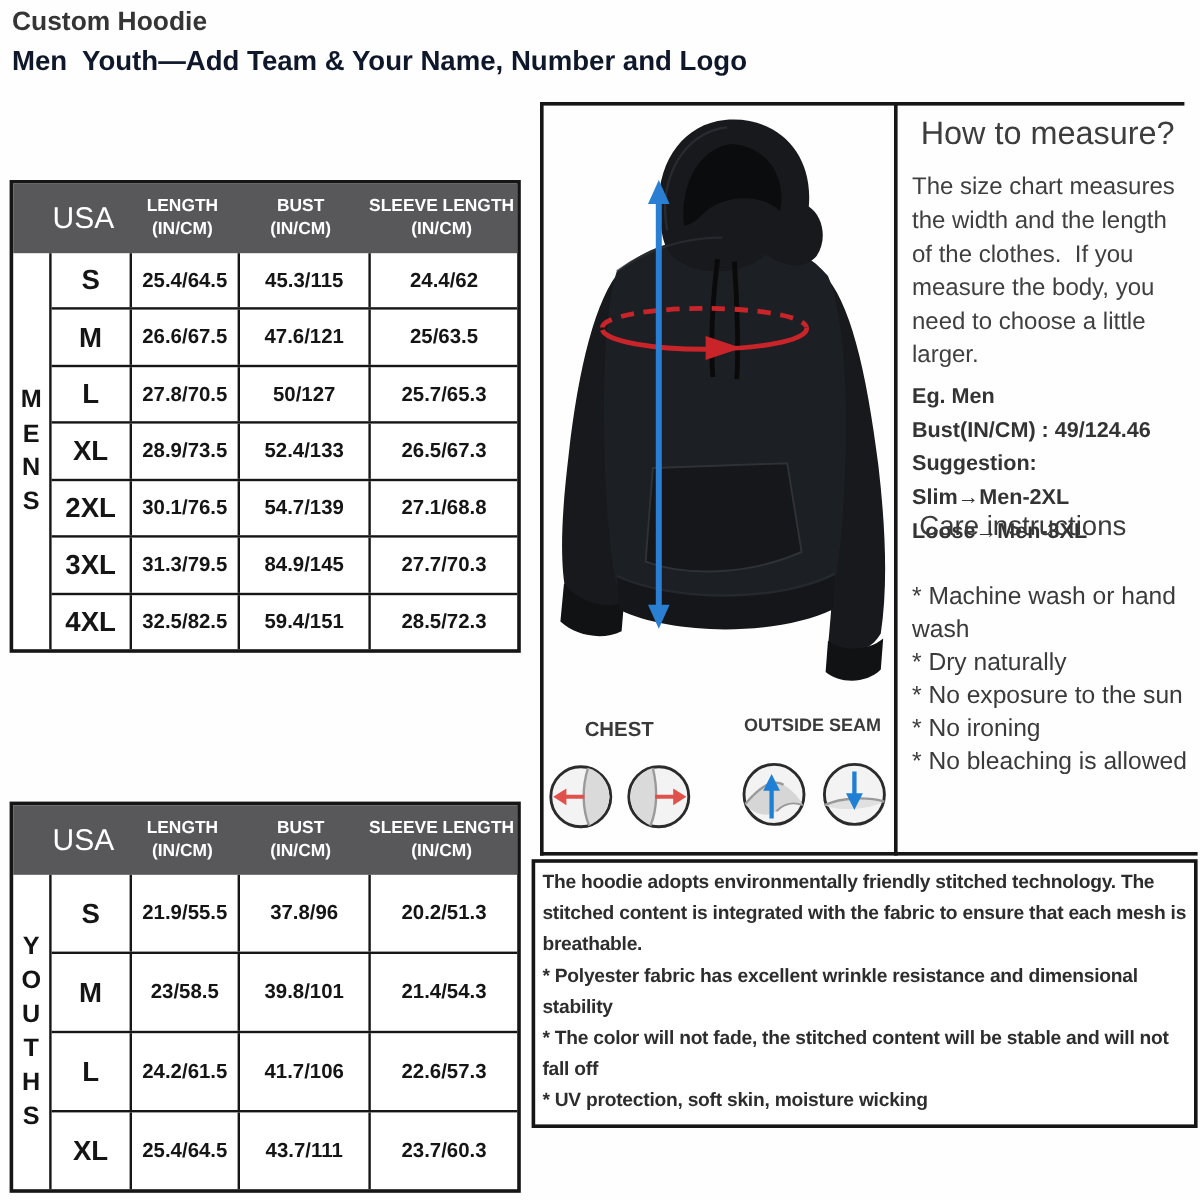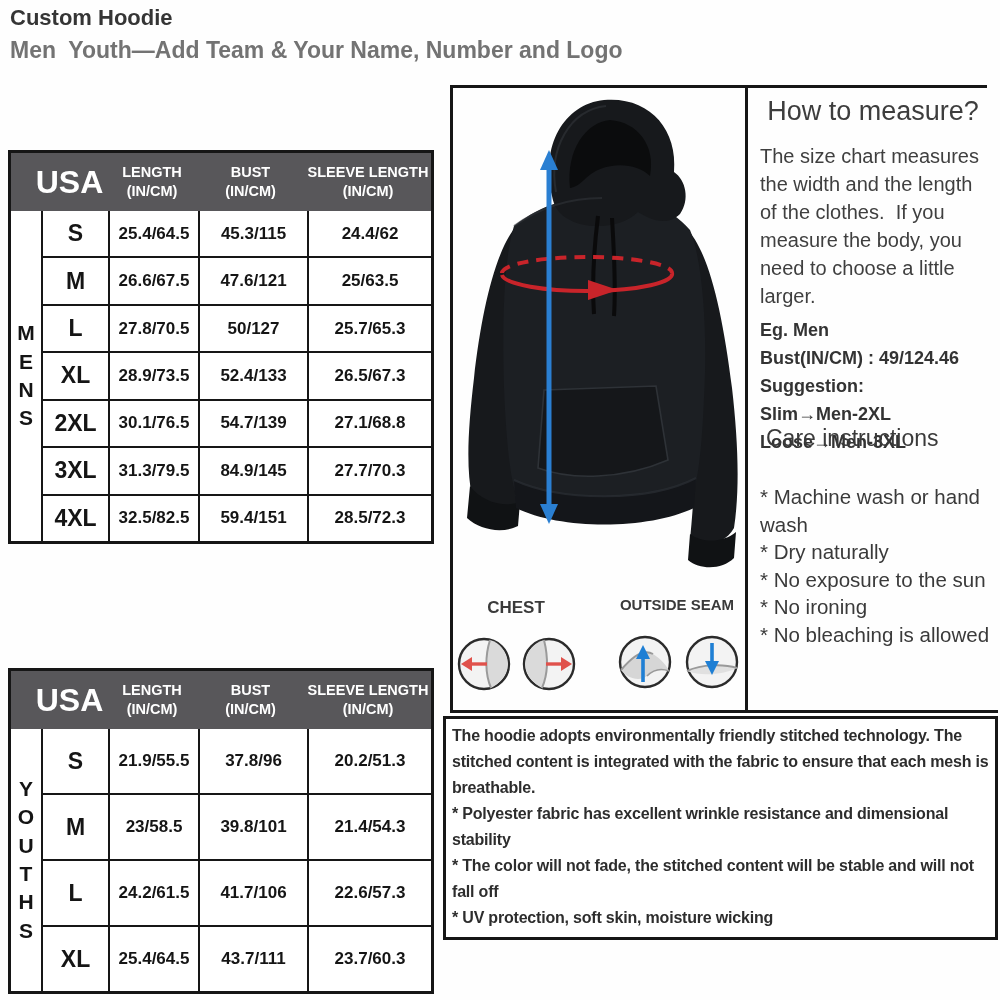--- a/index.html
+++ b/index.html
@@ -8,29 +8,29 @@
     --txt:#2f2f2f;
     --red:#c8242a;
     --blue:#2a7fd2;
   }
   html,body{margin:0;padding:0;background:#ffffff;}
   .page{position:relative;width:1000px;height:1000px;background:#fefefe;
         font-family:"Liberation Sans", sans-serif;overflow:hidden;color:var(--txt);}
 
   
   .page-title{position:absolute;left:10px;top:5px;font-size:22px;font-weight:700;color:#353535;}
-  .page-subtitle{position:absolute;left:10px;top:37px;font-size:23px;font-weight:600;color:#737373;white-space:pre-wrap;}
+  .page-subtitle{position:absolute;left:10px;top:37px;font-size:23px;font-weight:600;color:#0f172a;white-space:pre-wrap;}
 
   
   .size-table{position:absolute;left:8px;width:426px;border:3px solid var(--line);
               background:#fff;display:flex;flex-direction:column;box-sizing:border-box;}
   .size-table.mens{top:150px;height:394px;}
   .size-table.youths{top:668px;height:326px;}
   .table-header{background:var(--header-bg);color:#fff;display:flex;align-items:center;flex:0 0 58px;}
-  .th-usa{width:97px;padding-left:20px;text-align:center;font-size:32px;font-weight:700;box-sizing:border-box;}
+  .th-usa{width:97px;padding-left:20px;text-align:center;font-size:25px;font-weight:400;box-sizing:border-box;}
   .th-col{text-align:center;font-weight:700;font-size:14.5px;line-height:1.3;}
   .th-length{width:88px;} .th-bust{width:109px;} .th-sleeve{flex:1;}
   .table-body{flex:1;display:flex;min-height:0;}
   .side-col{width:30px;border-right:2px solid var(--line);display:flex;align-items:center;justify-content:center;
             font-weight:700;font-size:21px;line-height:1.35;white-space:pre-line;color:#141414;text-align:center;}
   .table-rows{flex:1;display:flex;flex-direction:column;}
   .trow{flex:1;display:flex;}
   .trow + .trow{border-top:2px solid var(--line);}
   .cell{display:flex;align-items:center;justify-content:center;font-weight:700;color:#151515;box-sizing:border-box;}
   .cell.size{width:65px;font-size:23px;}

